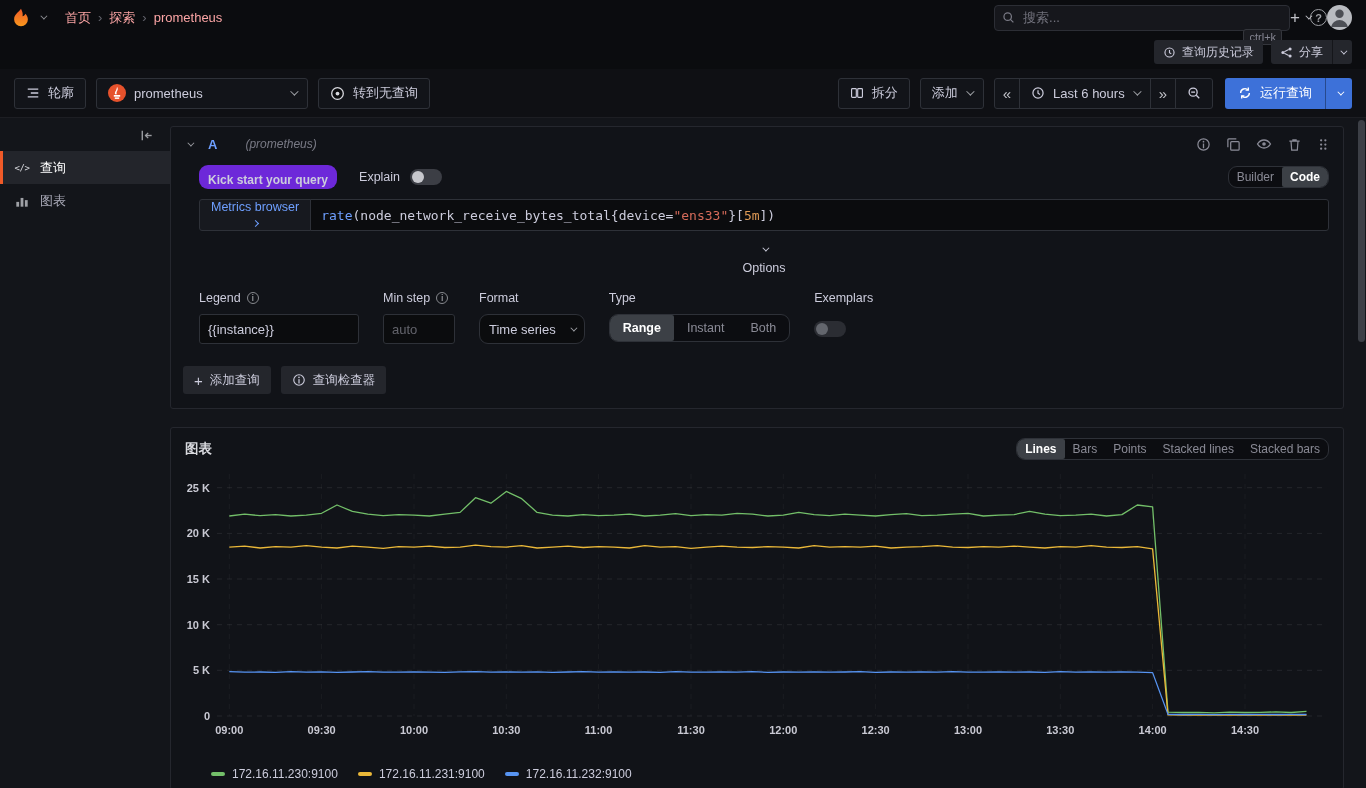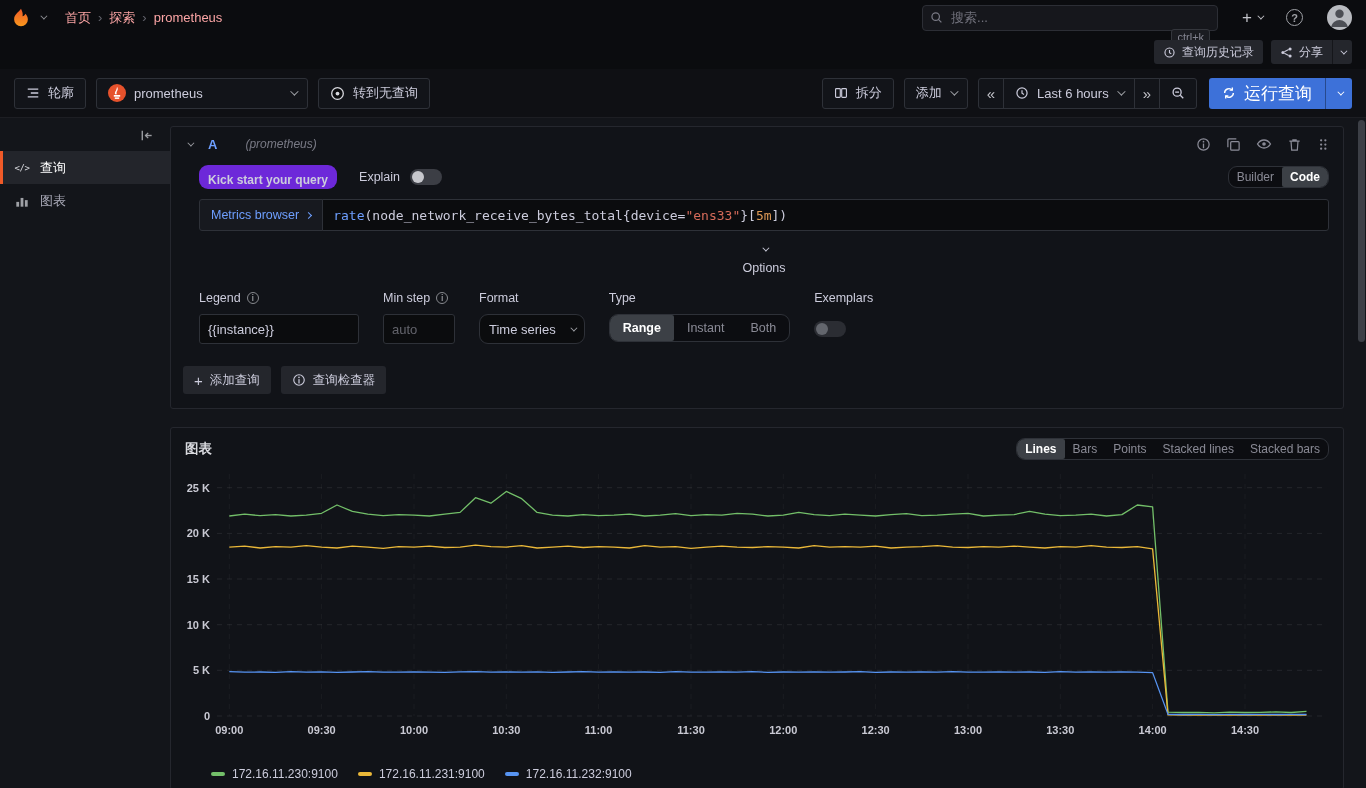--- a/index.html
+++ b/index.html
@@ -14,21 +14,21 @@
   .chev.sm { width:5px; height:5px; }
 
   
   .topnav { height:35px; background:#0b0c0f; display:flex; align-items:center; justify-content:space-between; padding:0 14px 0 10px; }
   .tn-left { display:flex; align-items:center; gap:8px; }
   .logo { width:22px; height:22px; display:flex; align-items:center; cursor:pointer; }
   .org-caret { color:#8e9095; }
   .breadcrumb { display:flex; align-items:center; gap:7px; margin-left:12px; }
   .breadcrumb a { color:#fca5a5; cursor:pointer; text-decoration:none; }
   .breadcrumb .sep { color:rgba(204,204,220,0.45); font-size:13px; }
-  .tn-right { display:flex; align-items:center; gap:24px; }
+  .tn-right { display:flex; align-items:center; gap:0; }
   .searchbox { width:296px; height:26px; background:#16171c; border:1px solid #2c2e35; border-radius:4px; display:flex; align-items:center; gap:8px; padding:0 7px; color:rgba(204,204,220,0.55); cursor:text; }
   .searchbox input { flex:1; background:transparent; border:none; outline:none; color:#ccccdc; font-size:13px; font-family:inherit; }
   .searchbox input::placeholder { color:rgba(204,204,220,0.5); }
   .kbd { border:1px solid #34363c; border-radius:3px; font-size:11px; padding:1px 5px; color:rgba(204,204,220,0.6); background:#1b1c21;margin-top:38px; }
   .newbtn { display:flex; align-items:center; gap:5px; color:#c2c3c9; background:none; border:none; font-size:17px; }
   .help-icon { width:17px; height:17px; border:1.5px solid #9fa1a6; border-radius:50%; display:flex; align-items:center; justify-content:center; font-size:11px; font-weight:700; color:#9fa1a6; cursor:pointer; }
   .avatar { width:25px; height:25px; border-radius:50%; background:#b9bbc0; display:flex; align-items:center; justify-content:center; overflow:hidden; cursor:pointer; }
 
   
   .subnav { height:34px; background:#0b0c0f; display:flex; align-items:center; justify-content:flex-end; gap:8px; padding:0 14px; }
@@ -43,21 +43,21 @@
   .tb-btn { height:31px; background:#121419; border:1px solid #2e3138; border-radius:3px; color:#ccccdc; font-size:13px; display:flex; align-items:center; gap:8px; padding:0 11px; }
   .tb-btn .chev { color:#9fa1a6; }
   .ds-picker { width:212px; }
   .ds-picker .ds-label { flex:1; text-align:left; font-weight:500; }
   .tb-group { display:flex; }
   .tb-group .tb-btn { border-radius:0; margin-left:-1px; }
   .tb-group .tb-btn:first-child { border-radius:3px 0 0 3px; margin-left:0; }
   .tb-group .tb-btn:last-child { border-radius:0 3px 3px 0; }
   .arrows { font-size:15px; color:#c2c3c9; padding:0 8px; }
   .run-split { display:flex; margin-left:2px; }
-  .run-btn { background:#3d71d9; border:none; color:#fff; height:31px; border-radius:3px 0 0 3px; display:flex; align-items:center; gap:8px; padding:0 13px; font-size:17px; font-weight:500; }
+  .run-btn { background:#3d71d9; border:none; color:#fff; height:31px; border-radius:3px 0 0 3px; display:flex; align-items:center; gap:8px; padding:0 13px; font-size:13px; font-weight:500; }
   .run-caret { background:#3d71d9; border:none; border-left:1px solid rgba(0,0,0,0.35); border-radius:0 3px 3px 0; width:27px; color:#fff; display:flex; align-items:center; justify-content:center; height:31px; }
 
   
   .content { display:flex; height:670px; }
   .sidebar { width:170px; flex:none; padding-top:4px; }
   .collapse-row { display:flex; justify-content:flex-end; padding:6px 16px 8px; color:#9a9ca1; }
   .collapse-row button { background:none; border:none; color:#9a9ca1; display:flex; }
   .side-item { height:33px; display:flex; align-items:center; gap:10px; padding:0 11px; color:rgba(204,204,220,0.8); border-left:3px solid transparent; cursor:pointer; }
   .side-item.active { background:rgba(204,204,220,0.09); border-left-color:#f05a28; color:#ffffff; }
   .s-icon { width:16px; display:flex; justify-content:center; color:#9fa1a6; }
@@ -80,21 +80,21 @@
   .explain { display:flex; align-items:center; gap:10px; font-size:12.5px; color:#ccccdc; }
   .toggle { width:32px; height:16px; border-radius:9px; background:#3c3e45; position:relative; cursor:pointer; flex:none; }
   .toggle::after { content:""; position:absolute; left:2px; top:2px; width:12px; height:12px; border-radius:50%; background:#c7c8cd; }
   .toggle.dim { background:#2b2d33; } .toggle.dim::after { background:#63666d; }
   .radio-group { display:flex; background:#0c0d11; border:1px solid #2e3138; border-radius:9px; overflow:hidden; }
   .radio-opt { padding:4px 11px; font-size:12px; color:rgba(204,204,220,0.65); cursor:pointer; white-space:nowrap; }
   .radio-opt.selected { background:#3c4046; color:#ffffff; font-weight:600; border-radius:2px; }
   .radio-group.xs .radio-opt { padding:3px 8px; }
 
   .query-row { display:flex; align-items:stretch; }
-  .mb-label { display:flex; align-items:center; gap:7px; padding:0 11px; background:#17191f; border:1px solid #2e3138; border-radius:3px 0 0 3px; color:#6e9fff; font-size:12.5px; font-weight:500; cursor:pointer; white-space:nowrap; }
+  .mb-label { display:flex; align-items:center; gap:7px; padding:0 11px; background:#17191f; border:1px solid #2e3138; border-radius:3px 0 0 3px; color:#6e9fff; font-size:12.5px; font-weight:500; cursor:pointer; white-space:nowrap;flex-direction:column; }
   .expr-input { flex:1; margin-left:-1px; background:#0b0c0e; border:1px solid #2e3138; border-radius:0 3px 3px 0; display:flex; align-items:center; padding:0 10px; height:32px; font-family:"DejaVu Sans Mono","Liberation Mono",monospace; font-size:13px; cursor:text; }
   .tk-fn { color:#6e9fff; } .tk-plain { color:#ccccdc; } .tk-str { color:#d66b5a; } .tk-dur { color:#de9a55; }
 
   .options { padding:16px 0 0; }
   .opt-header { display:flex; align-items:center; gap:9px; color:#ccccdc; font-size:12.5px; font-weight:400; cursor:pointer;flex-direction:column; }
   .fields { display:flex; gap:24px; margin-top:16px; align-items:flex-start; }
   .field label { display:flex; align-items:center; gap:6px; font-size:12.5px; font-weight:500; color:#ccccdc; margin-bottom:9px; }
   .inf { width:12px; height:12px; border:1px solid #86888d; border-radius:50%; color:#86888d; font-size:9px; display:inline-flex; align-items:center; justify-content:center; font-weight:700; }
   .txt-input { height:30px; background:#0b0c0e; border:1px solid #2e3138; border-radius:3px; color:#ccccdc; font-size:13px; padding:0 8px; font-family:inherit; outline:none; }
   .txt-input::placeholder { color:rgba(204,204,220,0.45); }

